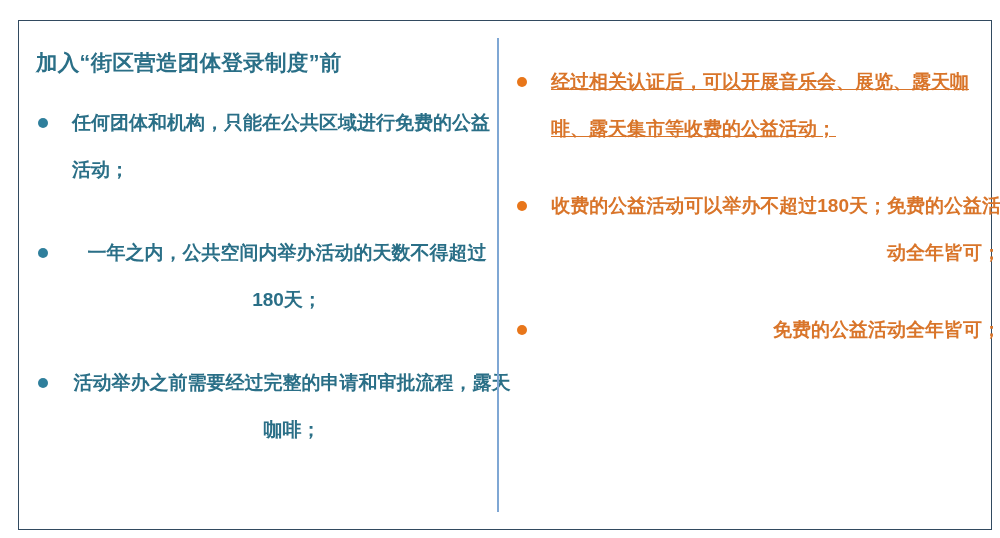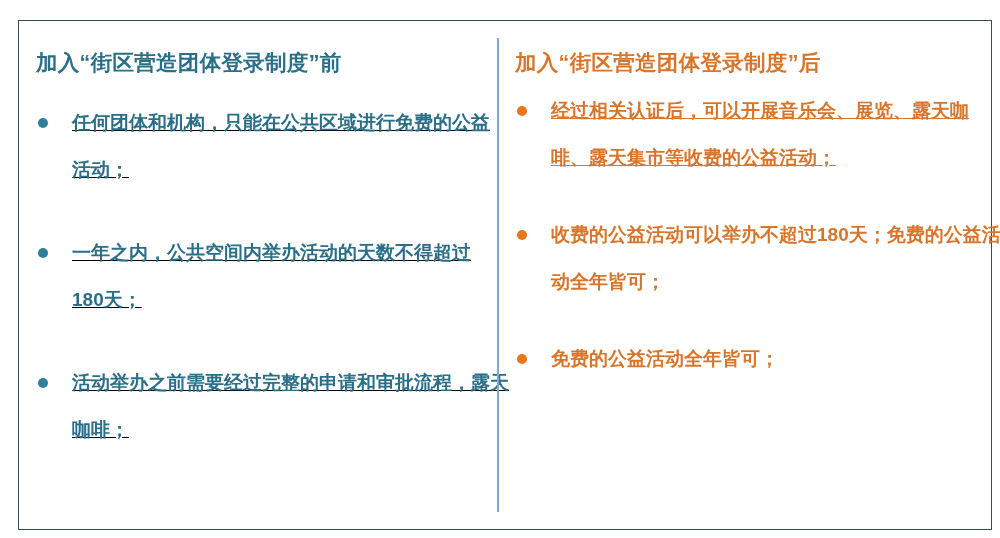--- a/index.html
+++ b/index.html
@@ -102,25 +102,25 @@
     border-radius: 50%;
   }
   .column.left .bullet-dot { background: #2f7f9c; }
   .column.right .bullet-dot { background: #e8761a; }
 
   .bullet-text {
     display: block;
   }
 
   
-  .column.left .bullet-list { margin-top: 22px; text-decoration: underline; }
+  .column.left .bullet-list { margin-top: 22px; }
   .column.right .bullet-list { margin-top: 10px; }
 
-  .column.left .bullet-item + .bullet-item { margin-top: 36px; }
-  .column.right .bullet-item + .bullet-item { margin-top: 30px; }
+  .column.left .bullet-item + .bullet-item { margin-top: 36px; text-align: center; }
+  .column.right .bullet-item + .bullet-item { margin-top: 30px; text-align: right; }
 
   .column.left  .bullet-item:nth-child(1) { width: 430px; }
   .column.left  .bullet-item:nth-child(2) { width: 430px; }
   .column.left  .bullet-item:nth-child(3) { width: 440px; }
   .column.right .bullet-item:nth-child(1) { width: 450px; text-decoration: underline; }
   .column.right .bullet-item:nth-child(2) { width: 450px; }
   .column.right .bullet-item:nth-child(3) { width: 450px; }
 </style>
 </head>
 <body>
@@ -144,21 +144,20 @@
           <span class="bullet-text">一年之内，公共空间内举办活动的天数不得超过180天；</span>
         </div>
         <div class="bullet-item">
           <span class="bullet-dot"></span>
           <span class="bullet-text">活动举办之前需要经过完整的申请和审批流程，露天咖啡；</span>
         </div>
       </div>
     </div>
 
     <div class="column right">
-      <div class="col-title">加入“街区营造团体登录制度”后</div>
 
       <div class="bullet-list">
         <div class="bullet-item">
           <span class="bullet-dot"></span>
           <span class="bullet-text">经过相关认证后，可以开展音乐会、展览、露天咖啡、露天集市等收费的公益活动；</span>
         </div>
         <div class="bullet-item">
           <span class="bullet-dot"></span>
           <span class="bullet-text">收费的公益活动可以举办不超过180天；免费的公益活动全年皆可；</span>
         </div>

